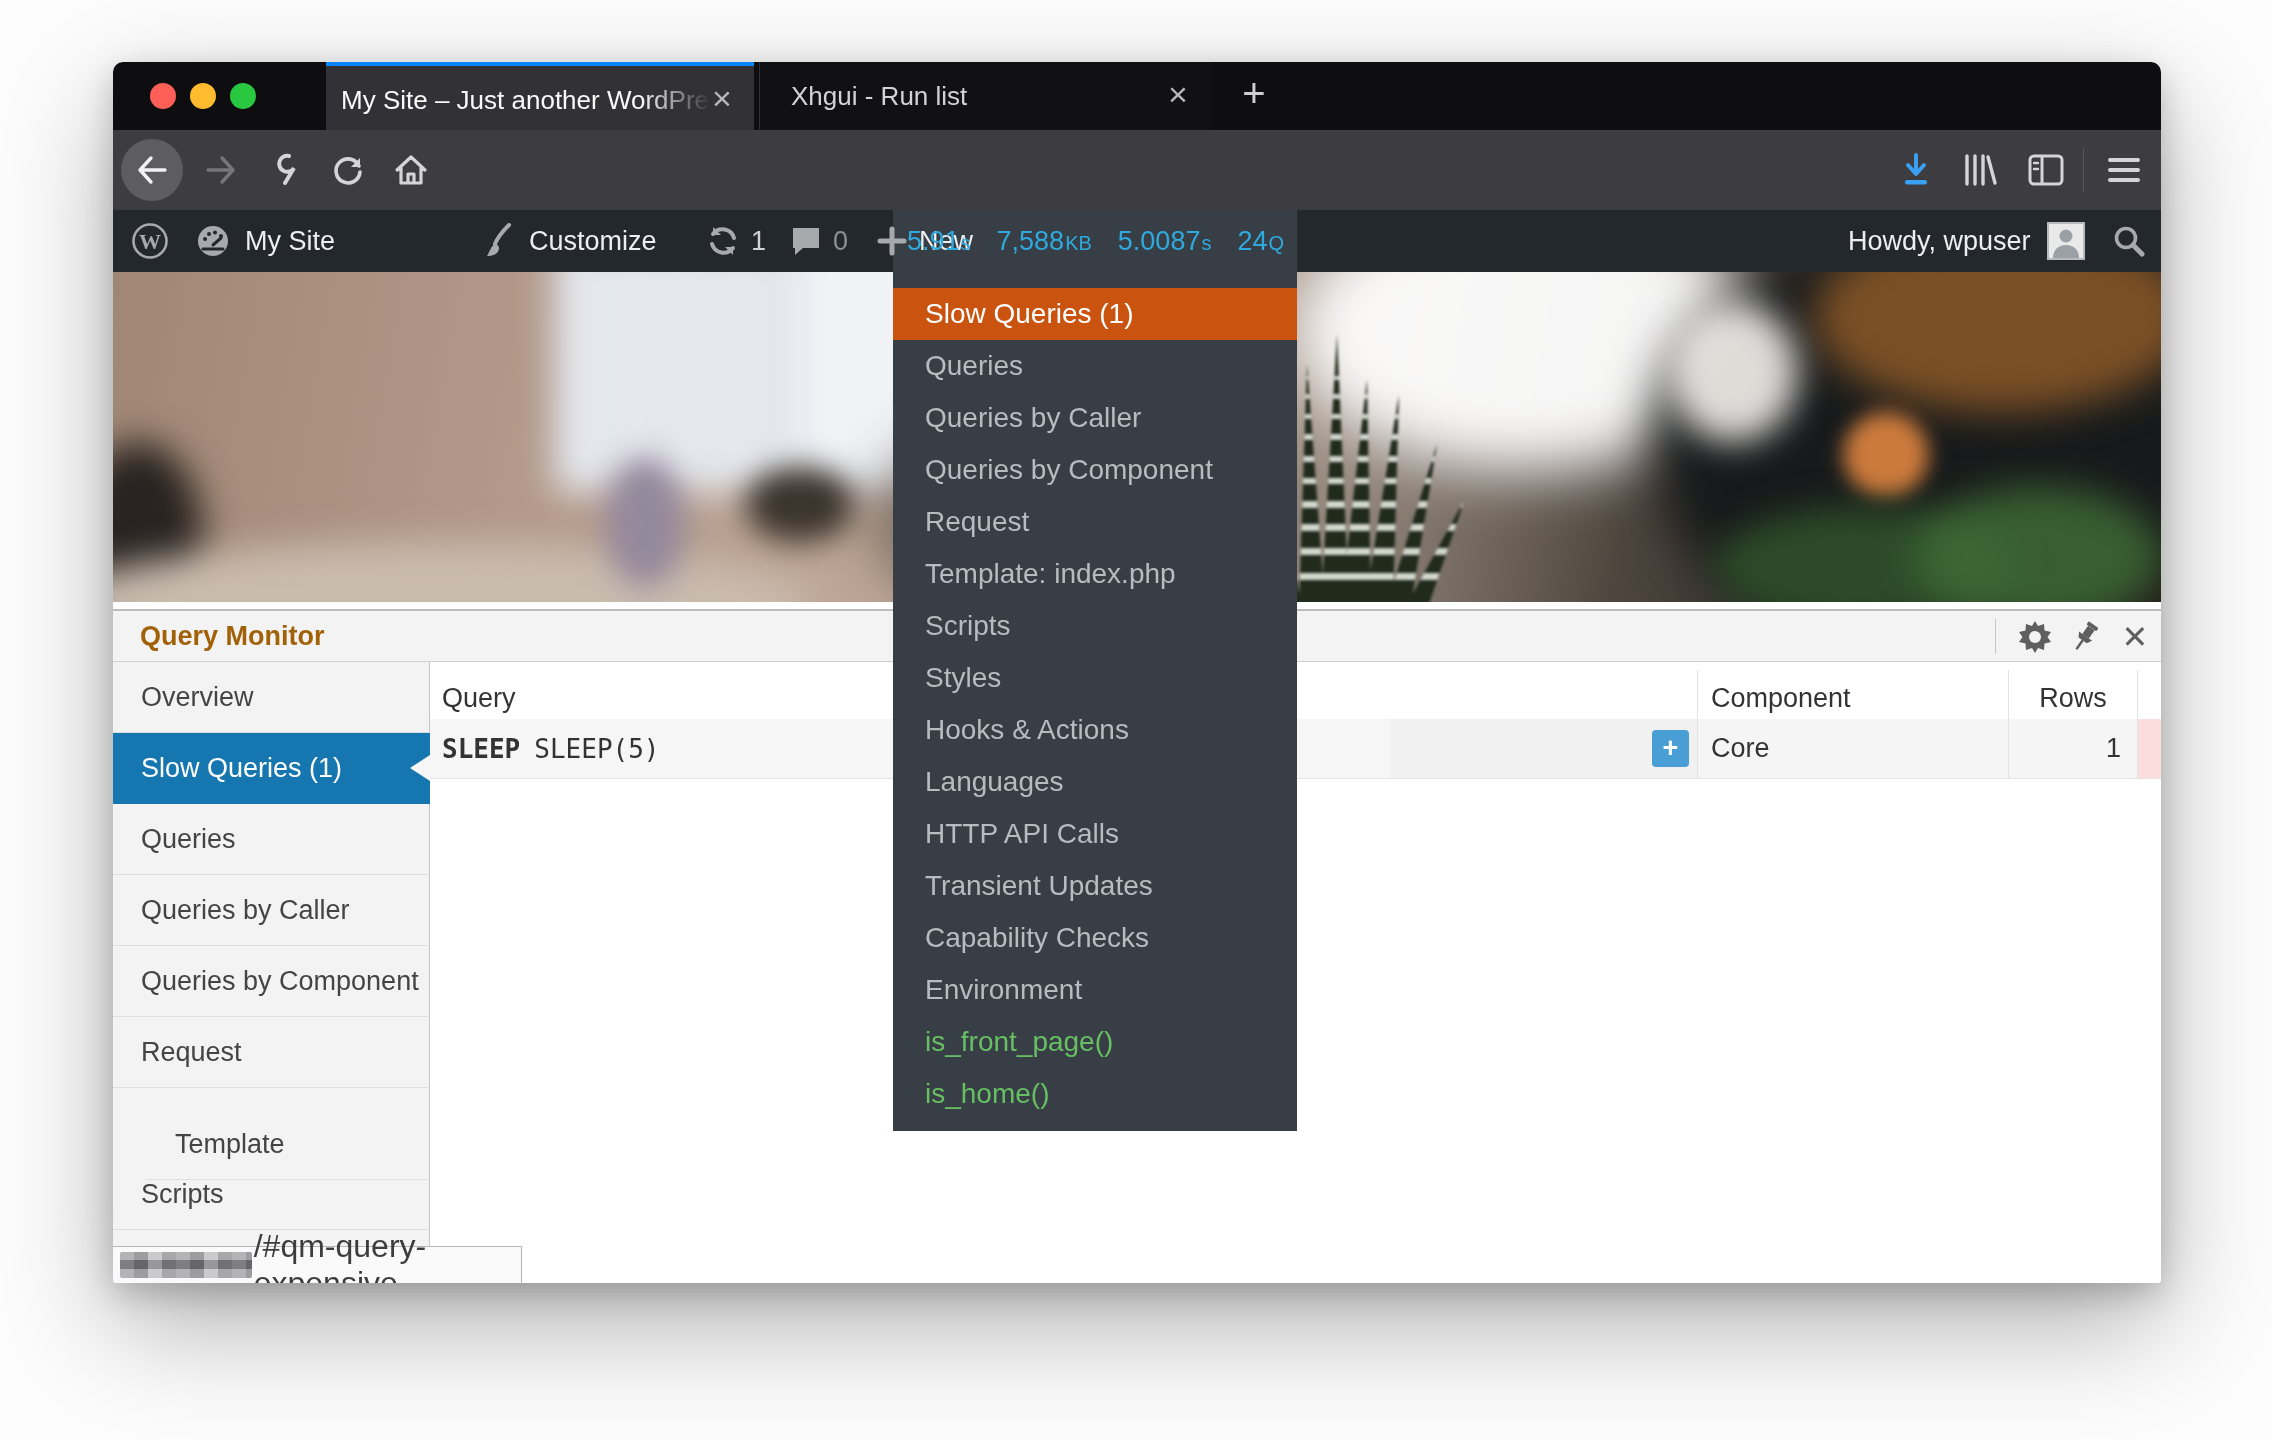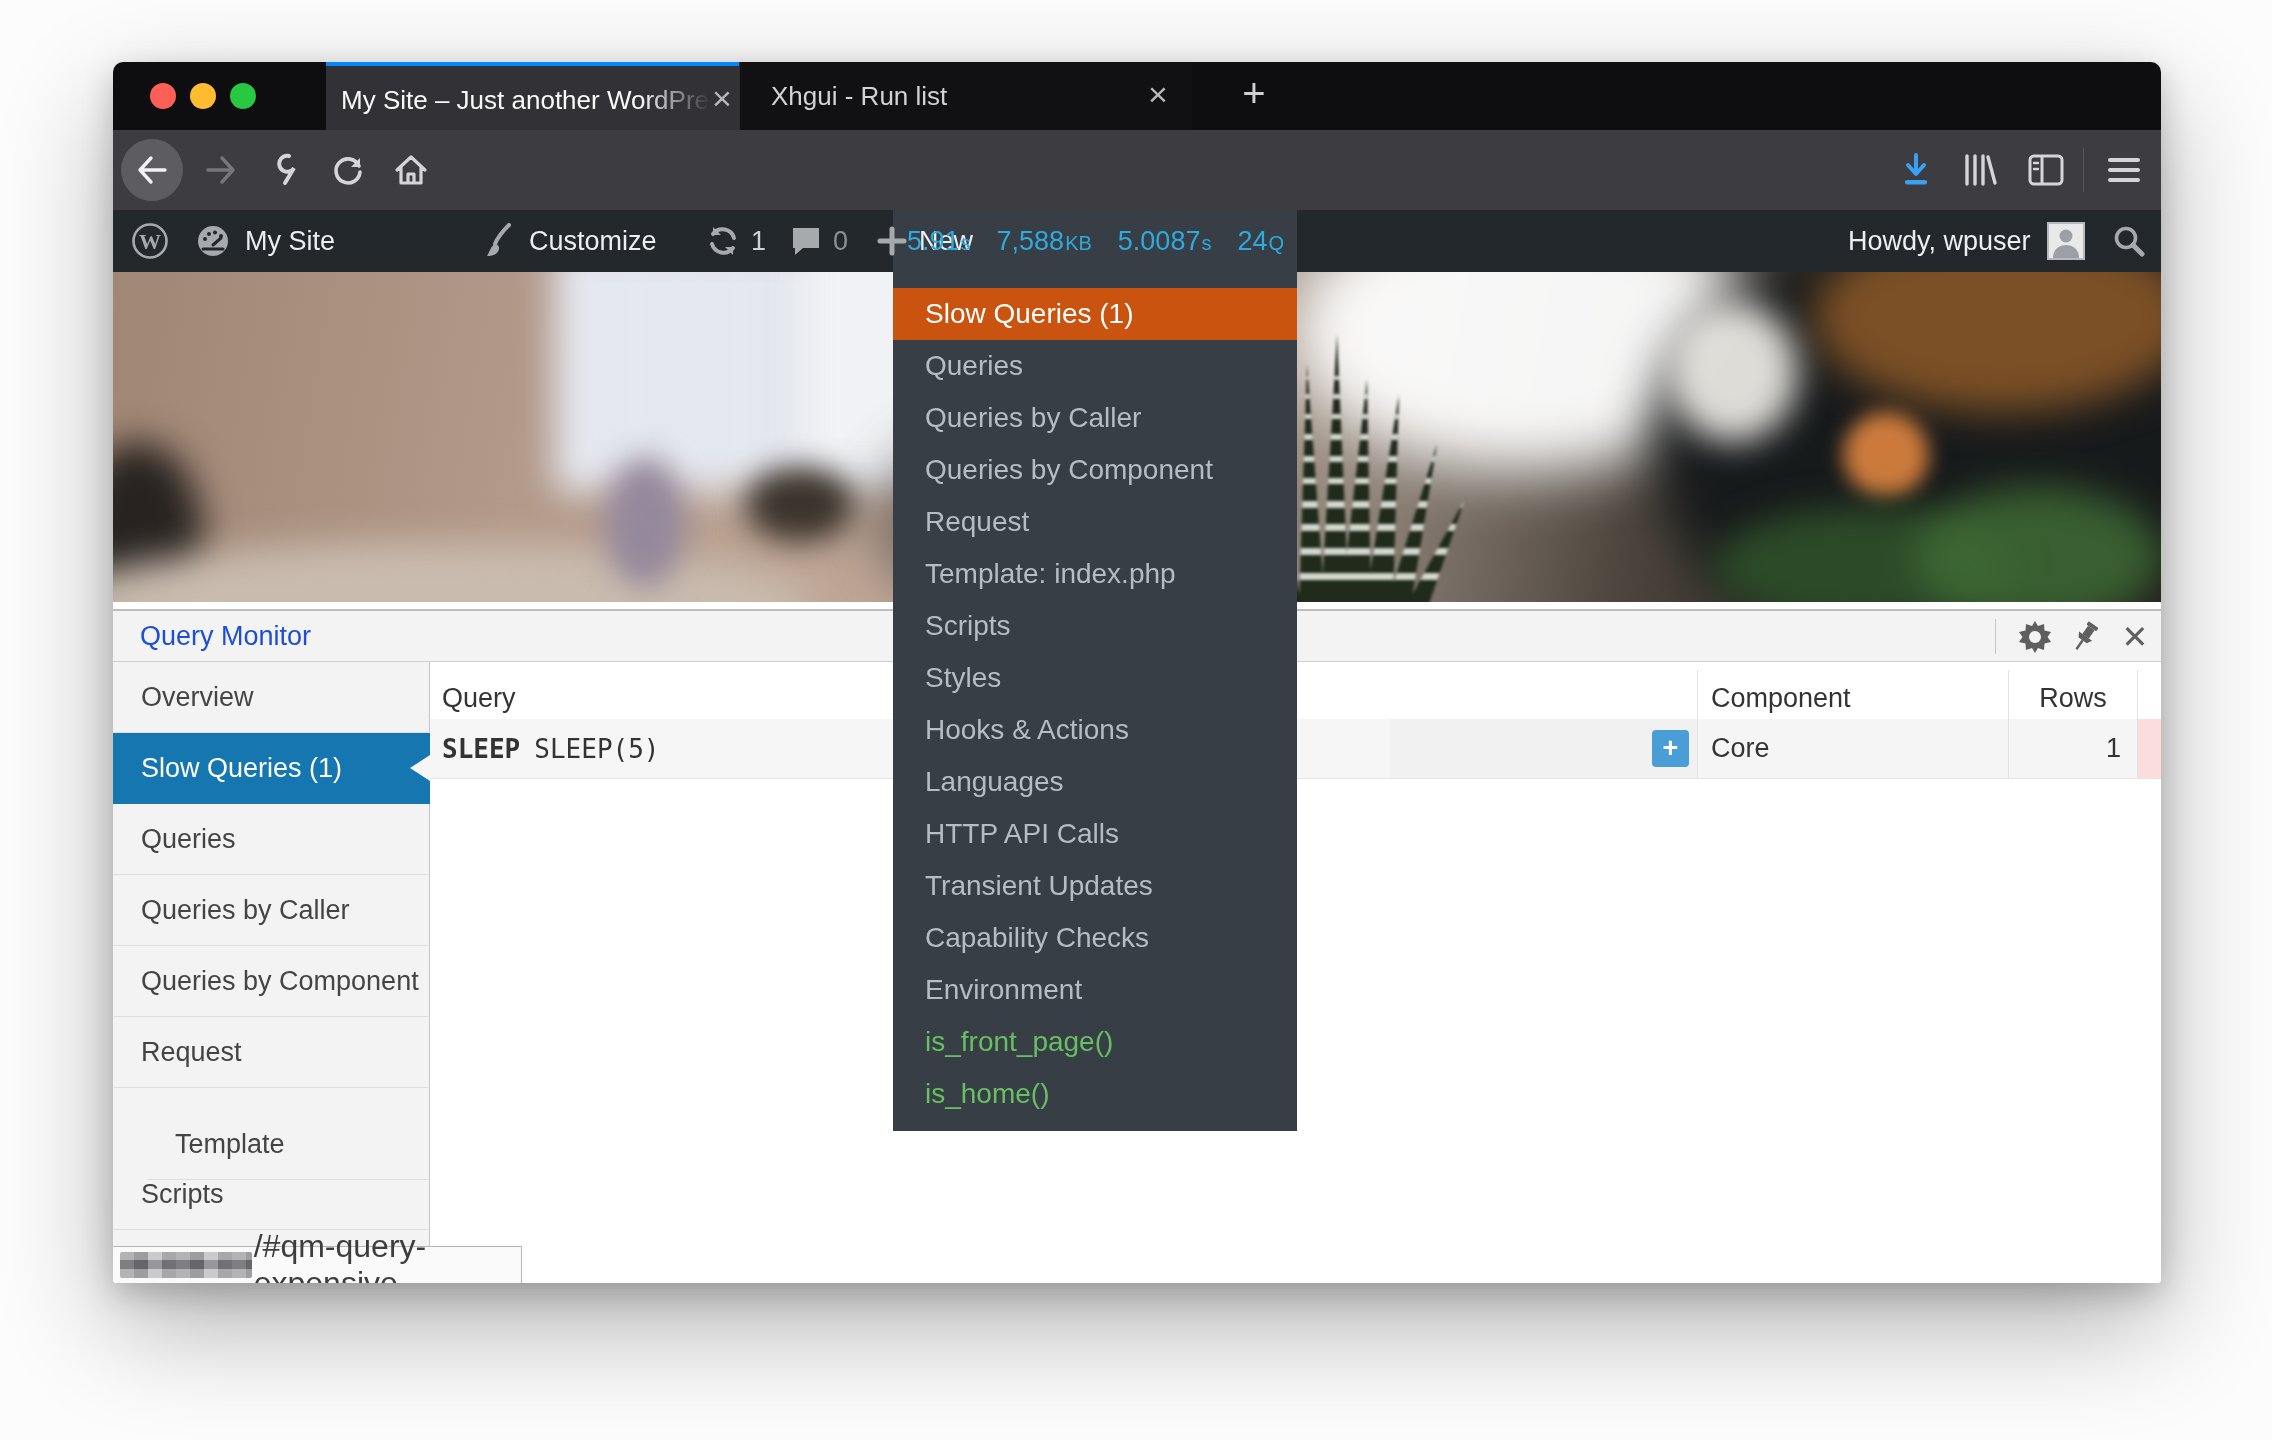--- a/index.html
+++ b/index.html
@@ -35,21 +35,21 @@
   .qm-open-bg{position:absolute;left:780px;top:0;width:404px;height:62px;background:#373e45;}
   .stats{position:absolute;left:780px;top:0;width:404px;height:62px;display:flex;align-items:center;gap:26px;padding-left:14px;box-sizing:border-box;color:#2eaade;}
   .stat-val{font-size:27px;}
   .stat-unit{font-size:20px;margin-left:1px;}
   
   .hero{position:absolute;left:0;top:210px;width:2048px;height:330px;overflow:hidden;background:linear-gradient(100deg,#a08674 0%,#b49a8a 22%,#c0a898 40%,#bdab9d 52%,#8d8177 62%,#4e463e 74%,#2b2723 86%,#241f1b 100%);}
   .blob{position:absolute;border-radius:50%;}
   
   .panel{position:absolute;left:0;top:547px;width:2048px;height:674px;background:#fff;border-top:2px solid #bdbdbd;box-sizing:border-box;}
   .qm-titlebar{position:absolute;left:0;top:0;width:2048px;height:51px;background:#f3f3f3;border-bottom:1px solid #cfcfcf;box-sizing:border-box;}
-  .qm-title{position:absolute;left:27px;top:0;height:51px;line-height:51px;font-size:27px;color:#1d4ed8;}
+  .qm-title{position:absolute;left:27px;top:0;height:51px;line-height:51px;font-size:27px;color:#a16207;font-weight:bold;}
   .qm-tb-icon{position:absolute;top:0;height:51px;display:flex;align-items:center;justify-content:center;color:#5f5f5f;}
   .qm-sep{position:absolute;left:1882px;top:8px;width:1px;height:35px;background:#c6c6c6;}
   .qm-nav{position:absolute;left:0;top:51px;width:317px;height:623px;background:#f3f3f3;border-right:1px solid #c6c6c6;box-sizing:border-box;}
   .qm-nav-item{position:absolute;left:0;width:317px;height:71px;border-bottom:1px solid #dedede;box-sizing:border-box;font-size:27px;color:#444;display:flex;align-items:center;padding-left:28px;}
   .qm-nav-item.sel{background:#1576b0;color:#fff;border-bottom-color:#1576b0;}
   .qm-nav-item.sel::after{content:"";position:absolute;right:0;top:50%;margin-top:-13px;border-top:13px solid transparent;border-bottom:13px solid transparent;border-right:20px solid #f6f6f6;}
   .qm-content{position:absolute;left:317px;top:51px;width:1731px;height:623px;background:#fff;}
   .th{position:absolute;top:8px;height:57px;line-height:57px;font-size:27px;color:#333;box-sizing:border-box;border-bottom:1px solid #dcdcdc;background:#fff;}
   .td{position:absolute;top:57px;height:60px;box-sizing:border-box;border-bottom:1px solid #e4e4e4;font-size:27px;color:#333;display:flex;align-items:center;}
   .colborder{border-left:1px solid #e3e3e3;}
@@ -69,21 +69,21 @@
   <div class="tabbar">
     <div class="traffic" style="left:37px;background:#ff5f57;"></div>
     <div class="traffic" style="left:77px;background:#febc2e;"></div>
     <div class="traffic" style="left:117px;background:#28c840;"></div>
 
     <div class="tab active" style="left:213px;width:428px;">
       <span class="tab-title" style="left:15px;width:370px;">My Site – Just another WordPress si</span>
       <div class="tab-fade" style="left:315px;"></div>
       <span class="tab-close" style="left:378px;">×</span>
     </div>
-    <div class="tab inactive" style="left:626px;width:453px;">
+    <div class="tab inactive" style="left:646px;width:453px;">
       <span class="tab-title" style="left:31px;width:330px;">Xhgui - Run list</span>
       <span class="tab-close" style="left:400px;">×</span>
     </div>
     <div class="newtab" style="left:1113px;">+</div>
   </div>
 
   <div class="toolbar">
     <div class="backcircle">
       <svg width="34" height="30" viewBox="0 0 34 30">
           <path d="M16 3 L5 15 L16 27 M5 15 H30" stroke="#f2f2f4" stroke-width="3.4" fill="none" stroke-linecap="round" stroke-linejoin="round"></path>

